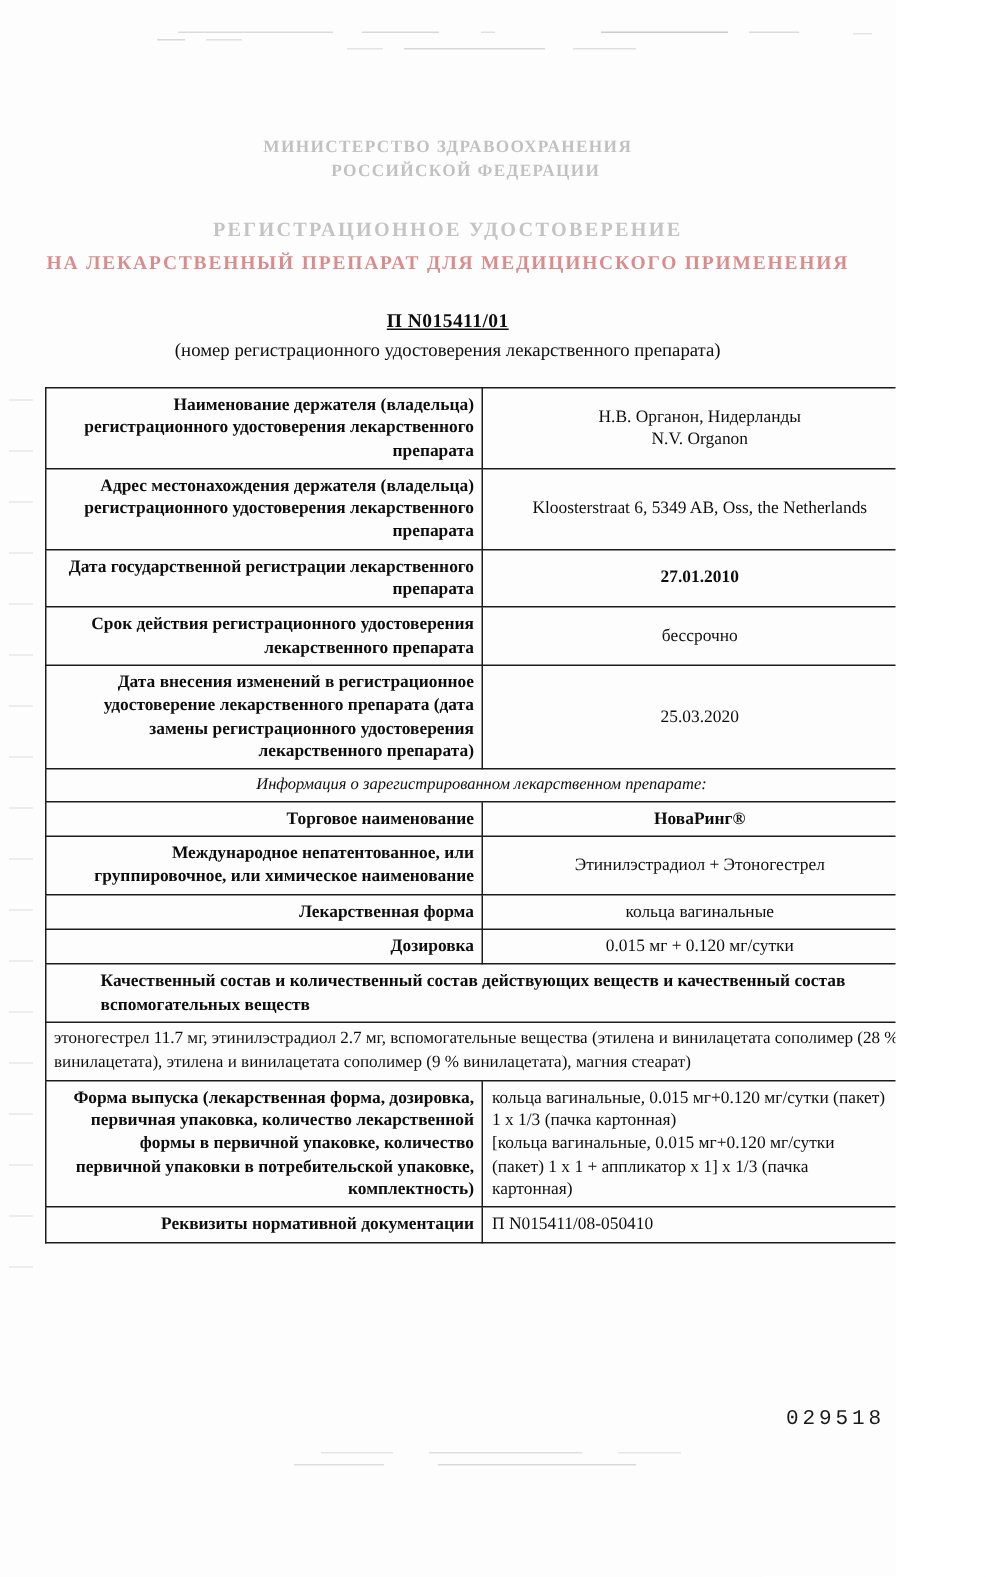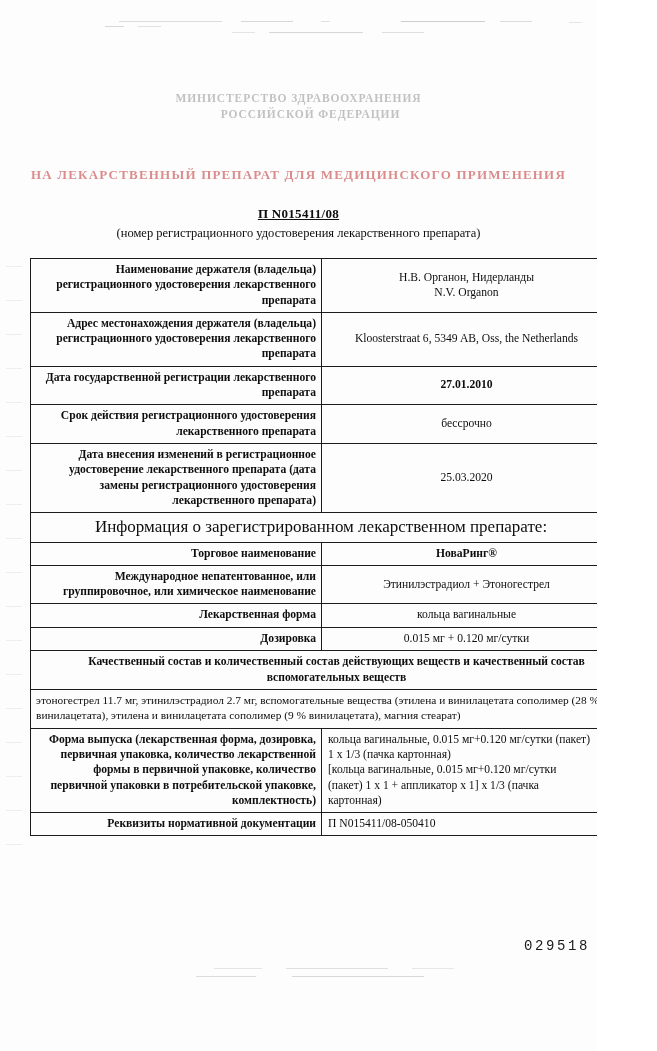--- a/index.html
+++ b/index.html
@@ -116,26 +116,27 @@
   td.val {
     text-align: center;
   }
   td.val-left {
     text-align: left;
     padding-left: 6px;
   }
   td.section {
     text-align: center;
     font-weight: normal;
-    font-size: 17px;
+    font-size: 11px;
     padding: 3px 18px;
+    font-style: italic;
   }
   td.full-bold {
     font-weight: bold;
-    text-align: center;
+    text-align: left;
     line-height: 1.34;
     padding-left: 36px;
   }
   td.full-plain {
     text-align: left;
     line-height: 1.34;
     font-size: 11.4px;
   }
   .bold { font-weight: bold; }
 
@@ -156,23 +157,24 @@
 <div class="page">
 
   <div class="scan-noise noise-top"></div>
   <div class="scan-noise noise-top2"></div>
   <div class="scan-noise noise-left"></div>
   <div class="scan-noise noise-right"></div>
   <div class="scan-noise noise-bottom"></div>
 
   <div class="faded-head fh1">МИНИСТЕРСТВО ЗДРАВООХРАНЕНИЯ</div>
   <div class="faded-head fh2">РОССИЙСКОЙ ФЕДЕРАЦИИ</div>
+  <div class="faded-head fh3">РЕГИСТРАЦИОННОЕ УДОСТОВЕРЕНИЕ</div>
   <div class="faded-head fh4">НА ЛЕКАРСТВЕННЫЙ ПРЕПАРАТ ДЛЯ МЕДИЦИНСКОГО ПРИМЕНЕНИЯ</div>
 
-  <div class="reg-no">П N015411/08</div>
+  <div class="reg-no">П N015411/01</div>
   <div class="reg-caption">(номер регистрационного удостоверения лекарственного препарата)</div>
 
   <table class="doc-table">
     <tbody>
       <tr>
         <td class="lbl">Наименование держателя (владельца) регистрационного удостоверения лекарственного препарата</td>
         <td class="val">
           <div>Н.В. Органон, Нидерланды</div>
           <div>N.V. Organon</div>
         </td>

